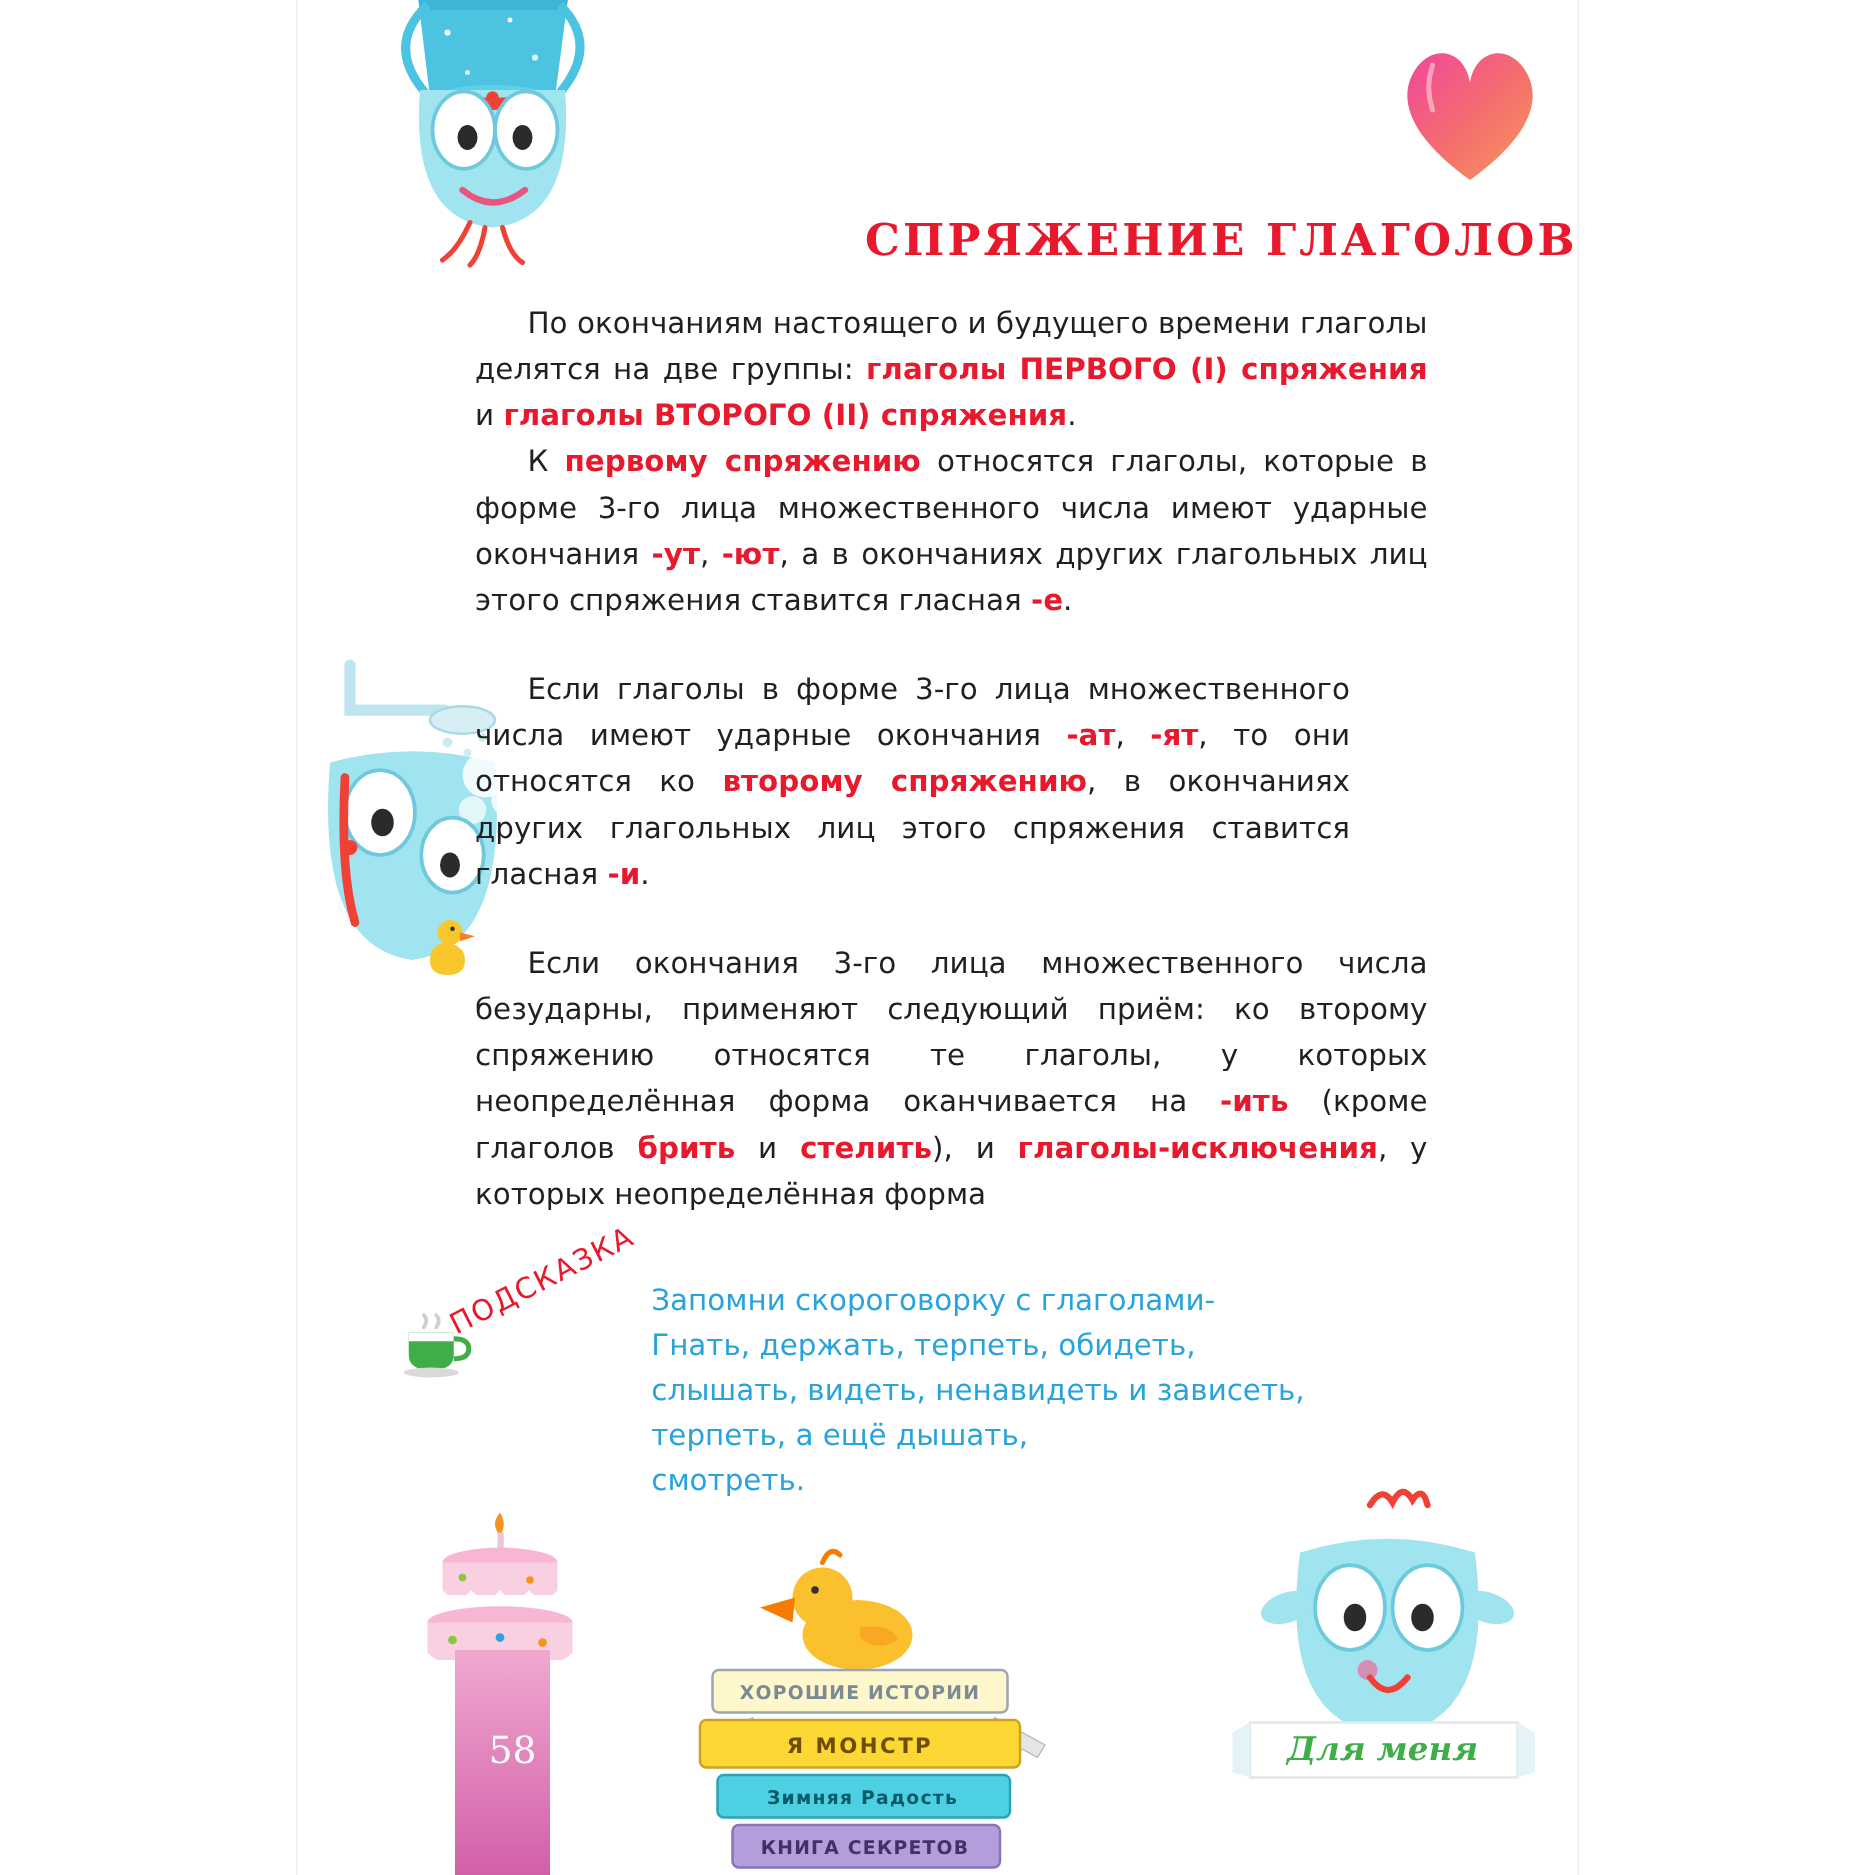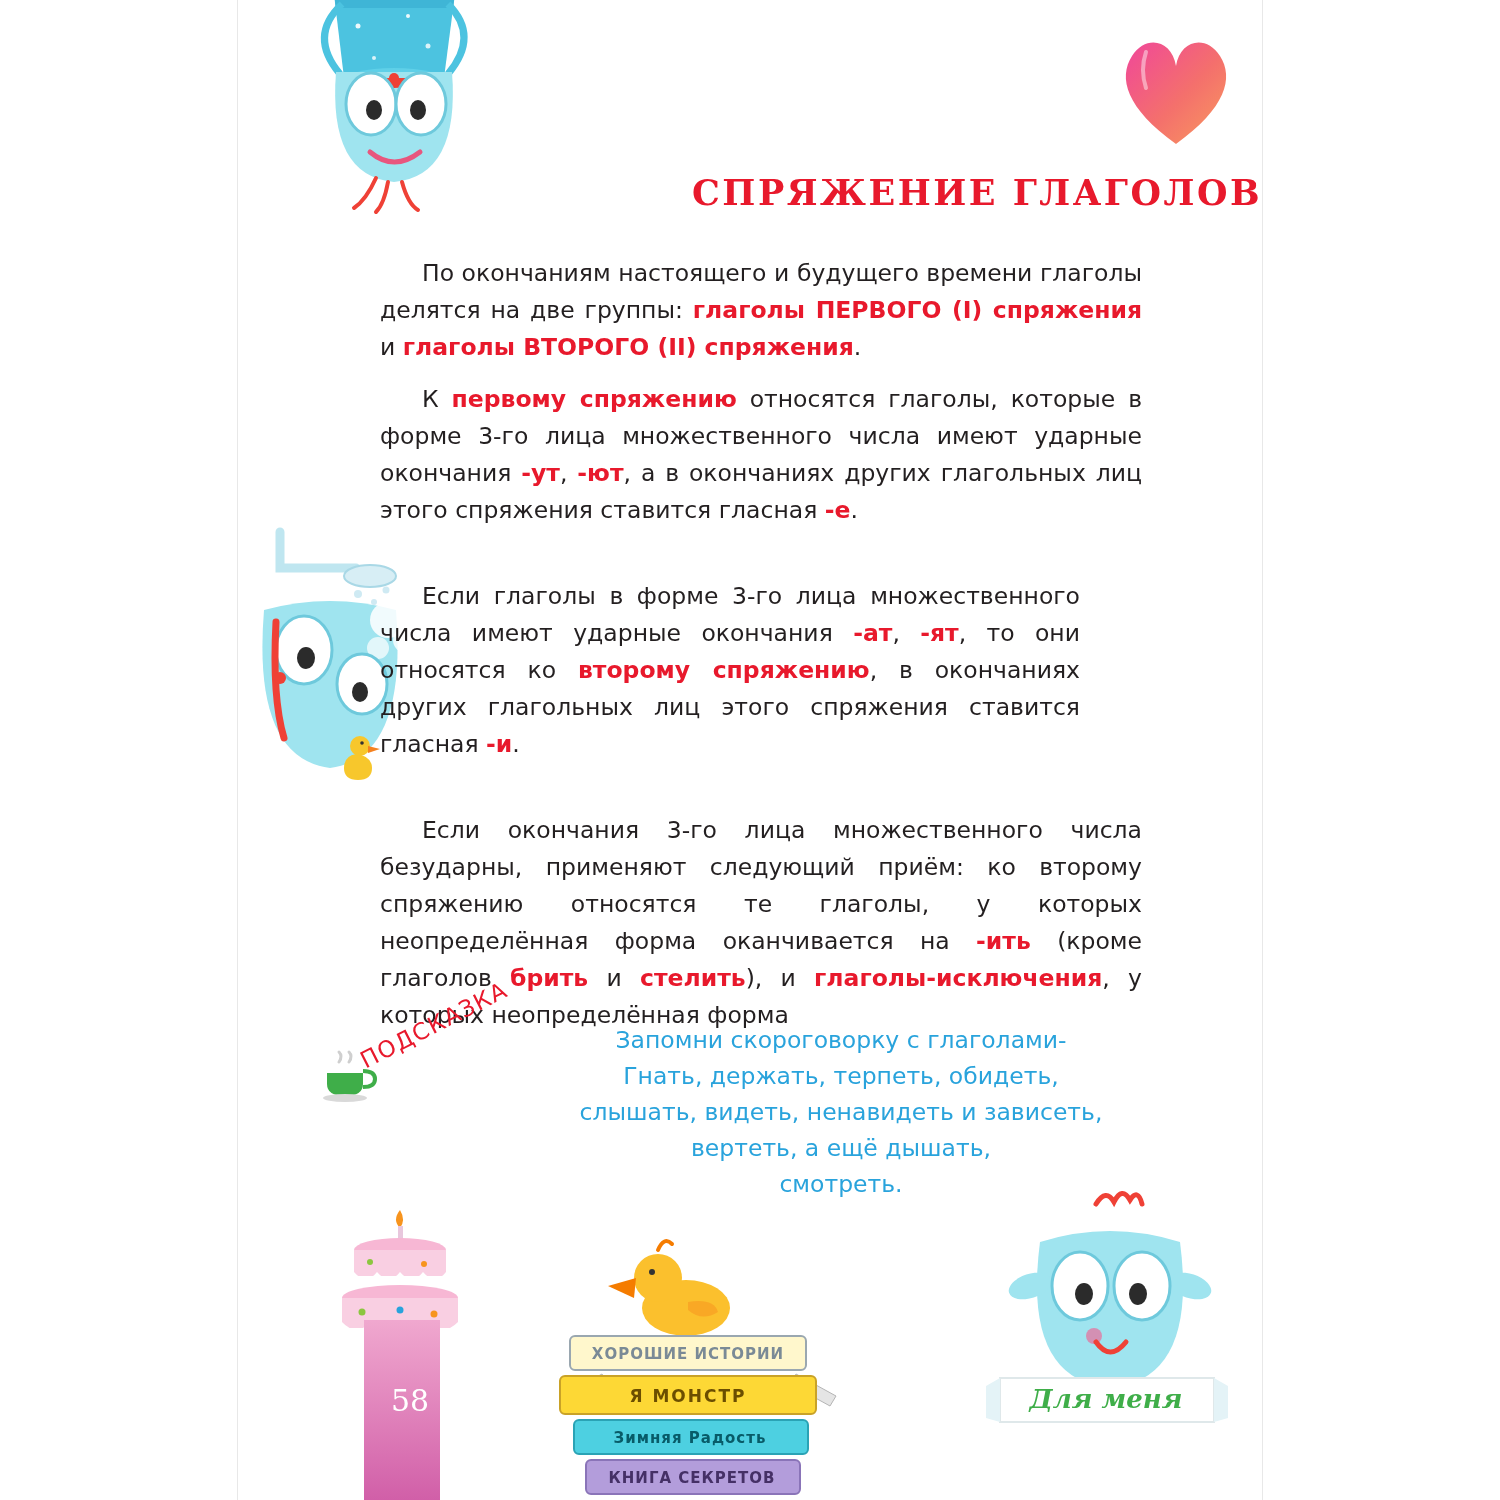--- a/index.html
+++ b/index.html
@@ -51,41 +51,40 @@
     position: absolute;
     left: 142px;
     top: 240px;
     width: 762px;
     font-size: 23.5px;
     line-height: 37px;
     color: #231f20;
     text-align: justify;
   }
   .body-text p {
-    margin: 15px 0 0 0;
+    margin: 0 0 0 0;
     text-indent: 42px;
   }
   .para-gap { height: 34px; }
   .r { color: #e8192c; font-weight: bold; }
 
   .blk2 { margin-left: 62px; width: 700px; }
   .blk3 { margin-left: 0px; width: 762px; }
 
   
   .hint-wrap {
     position: absolute;
     left: 283px;
     top: 1022px;
     width: 640px;
   }
   .hint-text {
     font-size: 23.5px;
     line-height: 36px;
     color: #29a3dc;
-    text-align: center;
   }
   .hint-label {
     position: absolute;
     left: -165px;
     top: 28px;
     transform: rotate(-27deg);
     transform-origin: left top;
     font-size: 23px;
     letter-spacing: 1.5px;
     color: #e8192c;
@@ -246,21 +245,21 @@
           <ellipse cx="24" cy="46" rx="22" ry="4" fill="#d9d9d9"></ellipse>
           <path d="M18 10 q4 -6 0 -10" stroke="#cfcfcf" stroke-width="3" fill="none" stroke-linecap="round"></path>
           <path d="M28 10 q4 -6 0 -10" stroke="#cfcfcf" stroke-width="3" fill="none" stroke-linecap="round"></path>
         </svg>
       </div>
       <div class="hint-label">ПОДСКАЗКА</div>
       <div class="hint-text">
         <div>Запомни скороговорку с глаголами-</div>
         <div>Гнать, держать, терпеть, обидеть,</div>
         <div>слышать, видеть, ненавидеть и зависеть,</div>
-        <div>вертеть, а ещё дышать,</div>
+        <div>терпеть, а ещё дышать,</div>
         <div>смотреть.</div>
       </div>
     </div>
 
     <div class="ill" id="cake">
       <svg viewBox="0 0 140 180" width="140" height="180">
         <path d="M66 8 q6 10 0 18 q-8 -8 0 -18" fill="#f7941e"></path>
         <rect x="64" y="24" width="5" height="18" fill="#e8c7dd"></rect>
         <ellipse cx="66" cy="48" rx="46" ry="12" fill="#f7b7d4"></ellipse>
         <rect x="20" y="48" width="92" height="26" fill="#f9cfe2"></rect>

